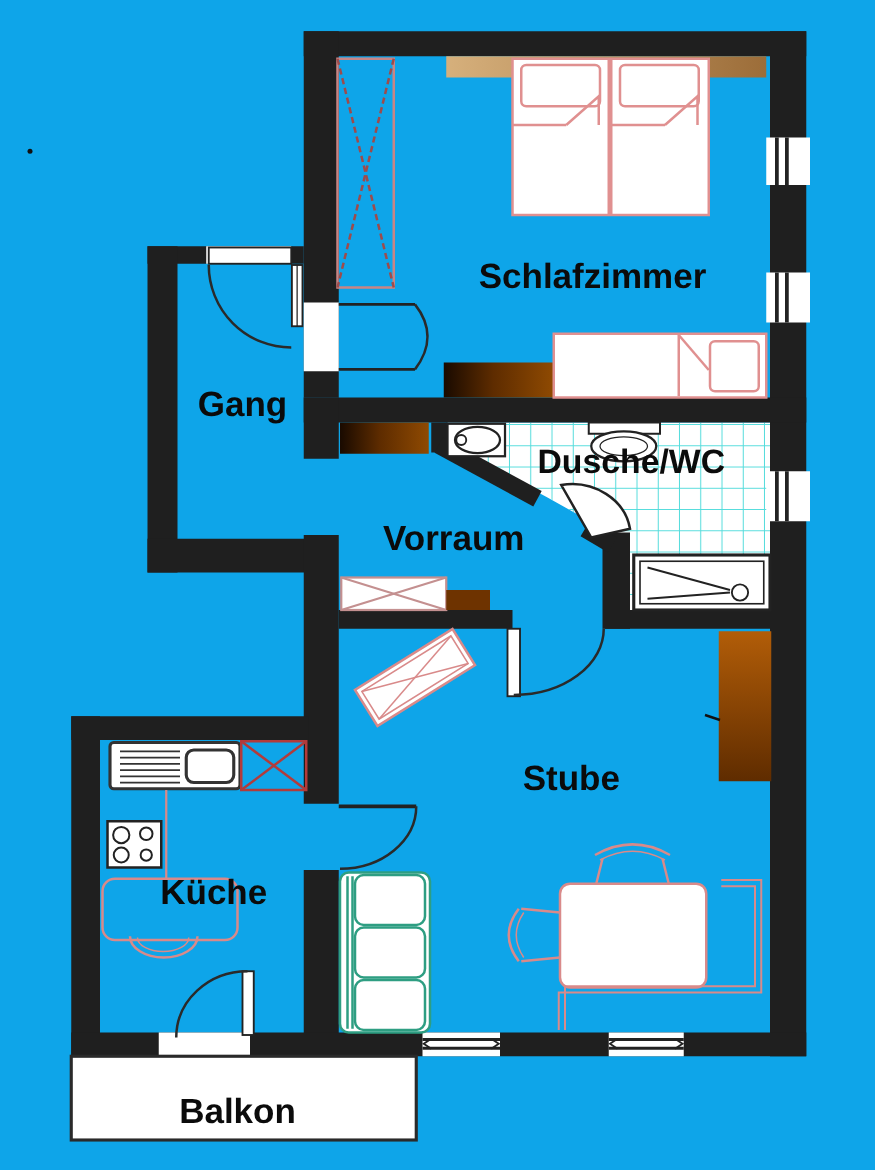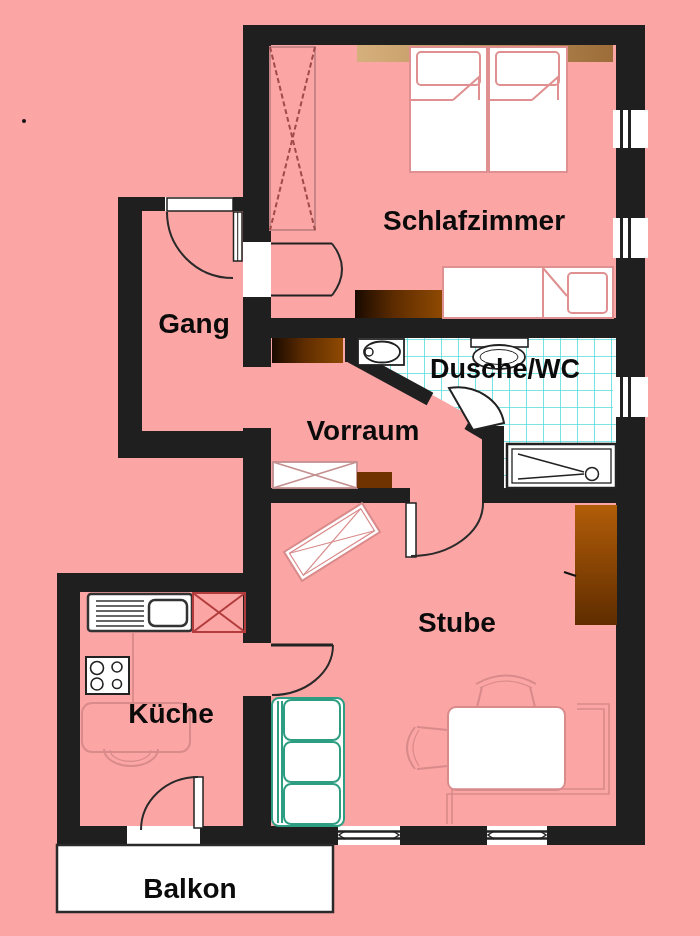--- a/index.html
+++ b/index.html
@@ -1,16 +1,16 @@
 <!DOCTYPE html>
 <html><head>
 <meta charset="utf-8">
 <style>
   html,body{margin:0;padding:0;background:#ffffff;}
-  #stage{position:relative;width:700px;height:936px;background:#fca5a5;overflow:hidden;}
+  #stage{position:relative;width:700px;height:936px;background:#0ea5e9;overflow:hidden;}
   svg{position:absolute;left:0;top:0;}
   .room-label{font-family:"Liberation Sans","DejaVu Sans",sans-serif;font-weight:bold;fill:#0b0b0b;}
 </style>
 </head>
 <body>
 
 <div id="stage">
 <svg width="700" height="936" viewBox="0 0 700 936">
   <defs>
     <pattern id="tiles" width="17" height="17" patternUnits="userSpaceOnUse">

